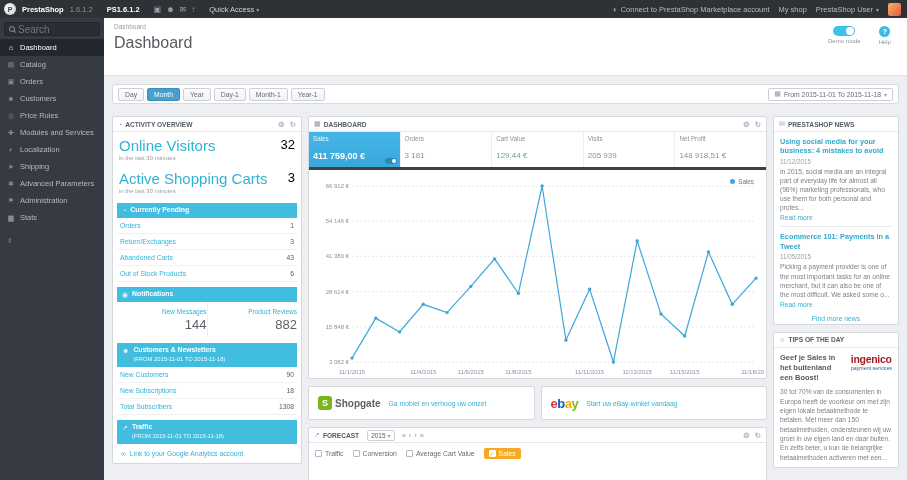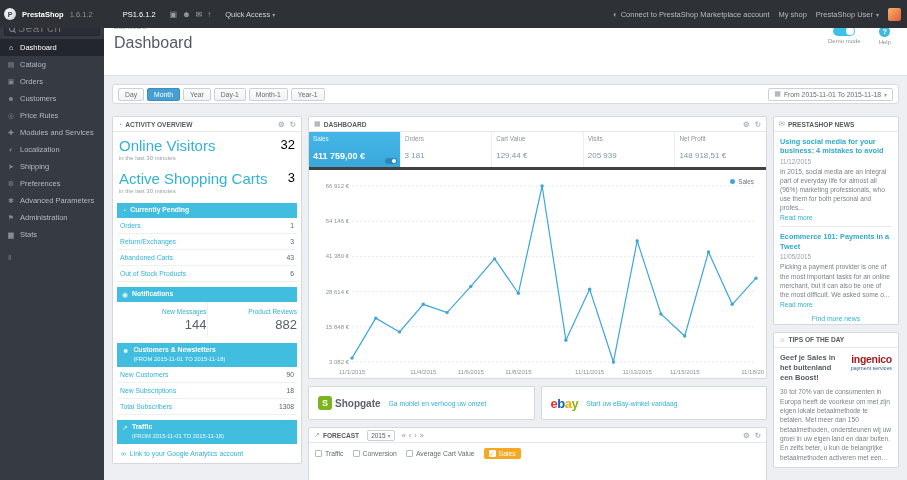--- a/index.html
+++ b/index.html
@@ -1,43 +1,43 @@
 <!DOCTYPE html>
 <html><head>
 <meta charset="utf-8">
 <style>
   *{margin:0;padding:0;box-sizing:border-box}
   html,body{width:907px;height:480px;overflow:hidden;background:#edeff2;
     font-family:"Liberation Sans",sans-serif;color:#585f66}
   
-  .topbar{position:absolute;top:0;left:0;width:907px;height:28px;background:#2e3237;
+  .topbar{position:absolute;top:0;left:0;width:907px;height:18px;background:#2e3237;
     display:flex;align-items:center;gap:6px;padding:0 4px;color:#bfc4c9;font-size:7.5px;z-index:30}
   .logo-badge{width:12px;height:12px;border-radius:50%;flex:none;
     background:radial-gradient(circle at 35% 35%,#fafafa,#c6cbd1);color:#394049;
     display:flex;align-items:center;justify-content:center;font-size:7px;font-weight:bold}
   .brand{color:#fff;font-weight:bold}
   .version{color:#8d939a}
-  .shopname{color:#fff;font-weight:normal;margin-left:24px;cursor:pointer}
+  .shopname{color:#fff;font-weight:bold;margin-left:8px;cursor:pointer}
   .tb-notif{display:flex;gap:5px;margin-left:8px}
   .tb-ico{color:#9aa0a7;font-size:8px;cursor:pointer}
   .quick{margin-left:8px;cursor:pointer;display:flex;align-items:center;gap:2px;color:#ced3d7}
   .caret:after{content:"▾";font-size:6px;color:#9aa0a7}
   .tb-right{margin-left:auto;display:flex;align-items:center;gap:9px;padding-right:2px}
   .tb-link{cursor:pointer;display:flex;align-items:center;gap:3px;color:#b6bbc1}
   .avatar{width:13px;height:13px;border-radius:2px;flex:none;
     background:linear-gradient(135deg,#f8b35f,#e25a48);cursor:pointer}
   
   .sidebar{position:absolute;top:18px;left:0;width:104px;height:462px;background:#363a42;z-index:20}
   .sb-search{margin:4px 4px 3px;height:14px;background:#2a2e34;border:1px solid #22262b;
     border-radius:2px;display:flex;align-items:center;gap:3px;padding:0 4px}
   .mag{width:6px;height:6px;border:1px solid #8a9097;border-radius:50%;position:relative;flex:none}
   .mag:after{content:"";position:absolute;width:3px;height:1px;background:#8a9097;
     transform:rotate(45deg);right:-2px;bottom:-1px}
-  .sb-search input{background:transparent;border:0;outline:0;color:#aab0b6;font-size:12px;
-    width:74px;font-family:Liberation Mono, monospace}
+  .sb-search input{background:transparent;border:0;outline:0;color:#aab0b6;font-size:10px;
+    width:74px;font-family:Liberation Sans, sans-serif}
   .mi{height:17px;display:flex;align-items:center;gap:5px;padding:0 7px;color:#b4bac1;
     font-size:7.5px;cursor:pointer;white-space:nowrap}
   .mi .ico{width:8px;text-align:center;color:#858b93;font-size:7px;flex:none}
   .mi.active{background:#23262c;color:#fff}
   .mi.active .ico{color:#fff}
   .collapse{padding:10px 8px;color:#7c828a;font-size:8px;cursor:pointer}
   
   .main{position:absolute;top:18px;left:104px;width:803px;height:462px;overflow:hidden}
   .page-head{background:#fff;border-bottom:1px solid #dcdfe3;height:58px;padding:5px 10px;position:relative}
   .crumb{font-size:6.5px;color:#9aa0a6}
@@ -138,21 +138,21 @@
   .news-body{padding:5px 6px 3px}
   .art-t{font-size:7.3px;font-weight:bold;color:#2fa9cd;line-height:1.3;cursor:pointer}
   .art-d{font-size:6.3px;color:#9aa0a6;margin:2px 0}
   .art-b{font-size:6.6px;color:#7c8288;line-height:1.38}
   .read-more{font-size:6.6px;color:#33b2d6;margin-top:2px;cursor:pointer}
   .art-sep{border-top:1px solid #e7e9eb;margin:5px 0}
   .more-news{text-align:center;font-size:6.8px;color:#33b2d6;padding:4px 0 2px;cursor:pointer}
   .tips-body{padding:5px 6px}
   .tips-top{display:flex;justify-content:space-between;gap:5px}
   .tips-head{font-size:7.5px;font-weight:bold;color:#555b61;line-height:1.35;width:56px}
-  .ing{text-align:right}
+  .ing{text-align:left}
   .ing-name{font-size:10.5px;font-weight:bold;color:#9e1b1f;letter-spacing:-.3px}
   .ing-sub{font-size:5.3px;color:#2a5d8c}
   .tips-txt{font-size:6.6px;color:#7c8288;line-height:1.42;margin-top:4px}
 </style>
 </head>
 <body>
 
 <div class="topbar">
   <span class="logo-badge">P</span>
   <span class="brand">PrestaShop</span>
@@ -212,24 +212,20 @@
     <span class="ico">✚</span>
     <span class="mi-lbl">Modules and Services</span>
   </div>
       <div class="mi">
     <span class="ico">◐</span>
     <span class="mi-lbl">Localization</span>
   </div>
       <div class="mi">
     <span class="ico">➤</span>
     <span class="mi-lbl">Shipping</span>
-  </div>
-      <div class="mi">
-    <span class="ico">⚙</span>
-    <span class="mi-lbl">Preferences</span>
   </div>
       <div class="mi">
     <span class="ico">✱</span>
     <span class="mi-lbl">Advanced Parameters</span>
   </div>
       <div class="mi">
     <span class="ico">⚑</span>
     <span class="mi-lbl">Administration</span>
   </div>
       <div class="mi">

